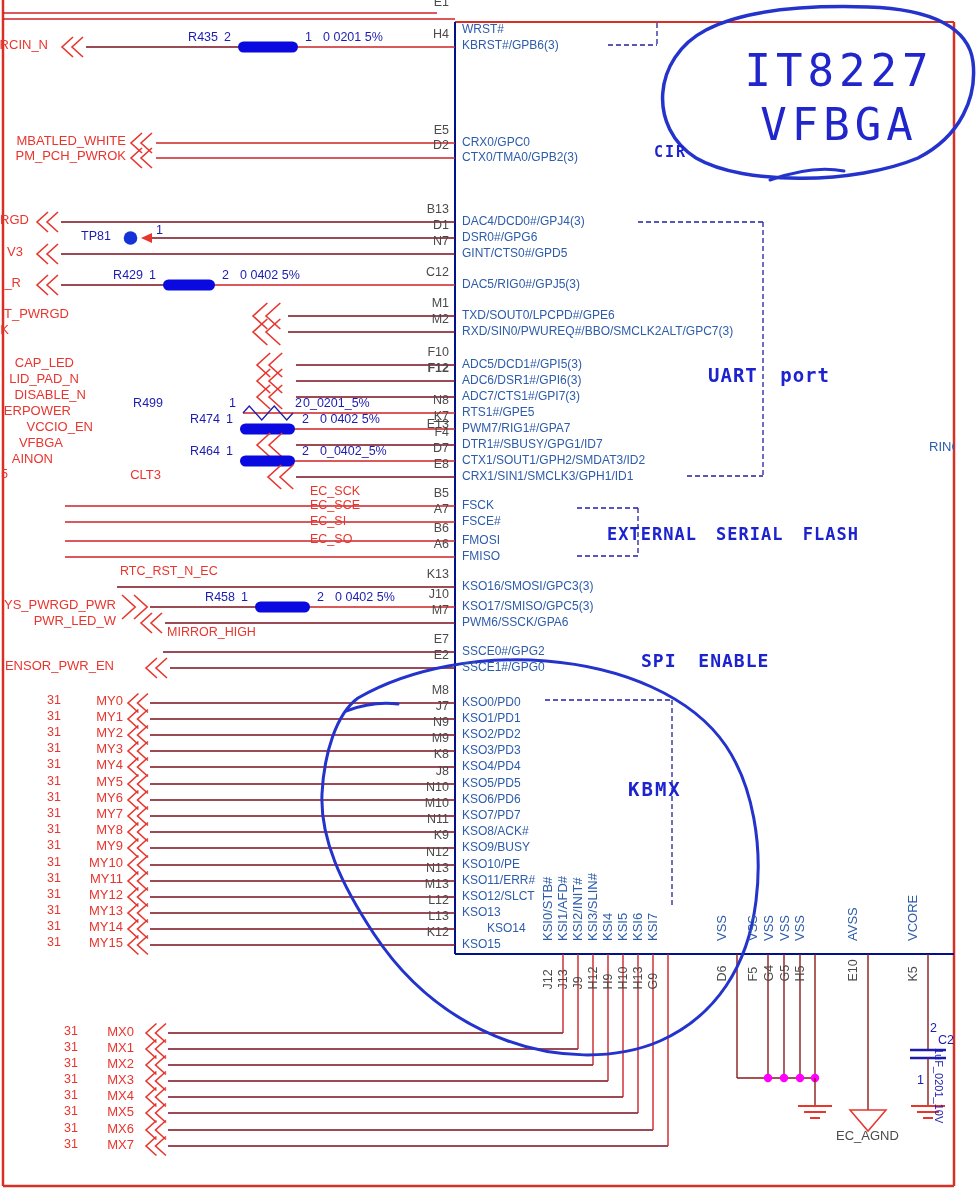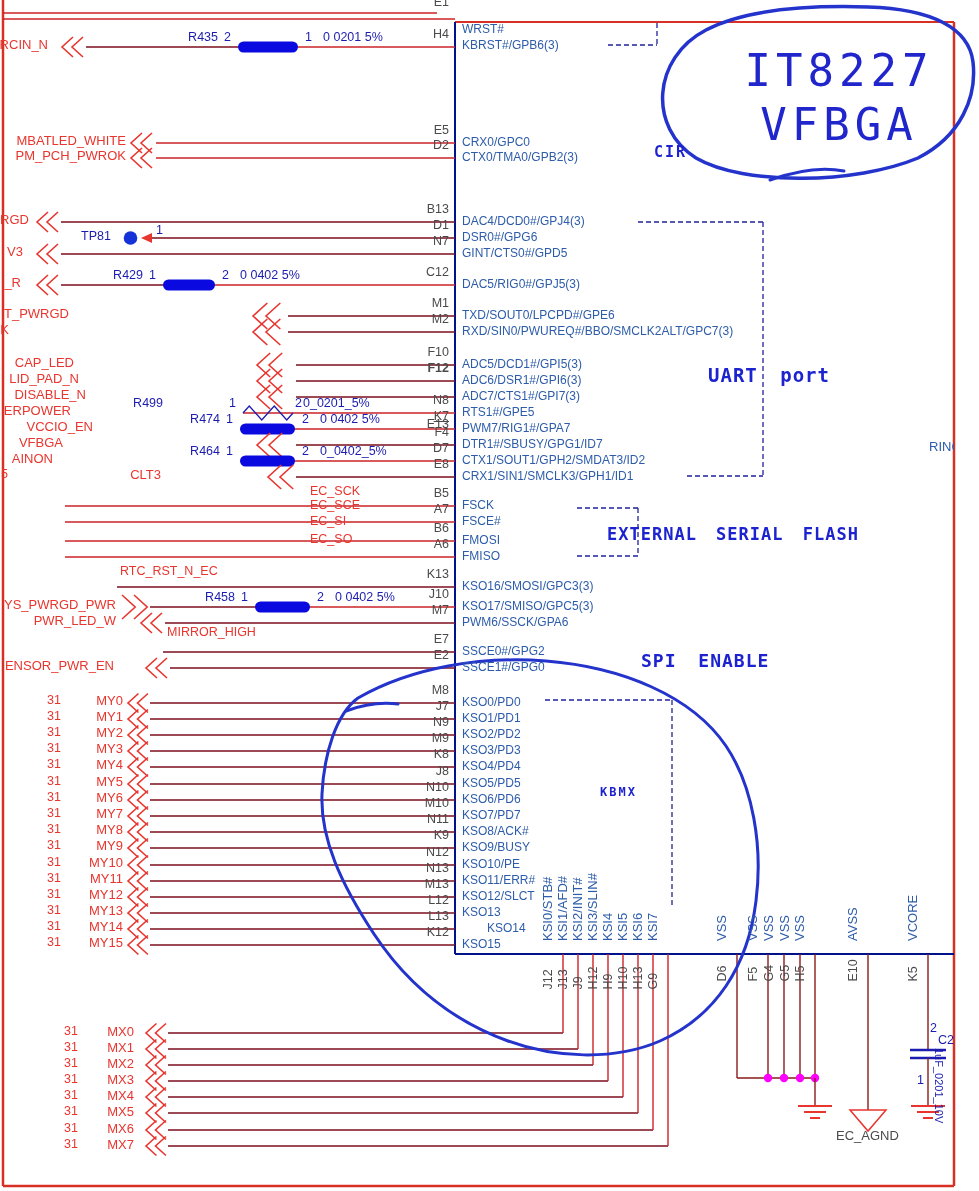--- a/index.html
+++ b/index.html
@@ -15,21 +15,21 @@
   .net{color:#e8352e;font-size:12.5px;}
   .rot{transform:rotate(-90deg);transform-origin:0 100%;}
   .anno{position:absolute;color:#1c23cf;font-family:"DejaVu Sans Mono","Liberation Mono",monospace;
         font-weight:bold;white-space:nowrap;line-height:1;}
   #part{left:693px;top:44px;width:292px;text-align:center;font-weight:normal;color:#2026cc;
         font-size:44px;line-height:54px;letter-spacing:5px;}
   #cir{left:654px;top:145px;font-size:15px;letter-spacing:2px;}
   #uart{left:708px;top:366px;font-size:19px;word-spacing:10px;letter-spacing:1px;}
   #flash{left:607px;top:526px;font-size:17px;word-spacing:8px;letter-spacing:1px;}
   #spi{left:641px;top:652px;font-size:18px;word-spacing:10px;letter-spacing:1px;}
-  #kbmx{left:600px;top:780px;font-size:12px;letter-spacing:2px;margin-top:6px;}
+  #kbmx{left:628px;top:780px;font-size:19px;letter-spacing:2px;}
   #ring{left:929px;top:440px;width:25px;overflow:hidden;color:#2d5caa;font-size:13px;
         font-family:"Liberation Sans",sans-serif;font-weight:normal;}
   #ecagnd{left:836px;top:1129px;font-size:13px;color:#4a4a4a;}
   #cap2{left:930px;top:1022px;}  #cap1{left:917px;top:1074px;}
   #capref{left:938px;top:1034px;} #capval{left:944px;top:1048px;transform:rotate(90deg);
         transform-origin:0 0;font-size:11px;}
   .cap{position:absolute;color:#1c1cb0;font-size:12.5px;line-height:1;white-space:nowrap;}
 </style>
 </head>
 <body>

